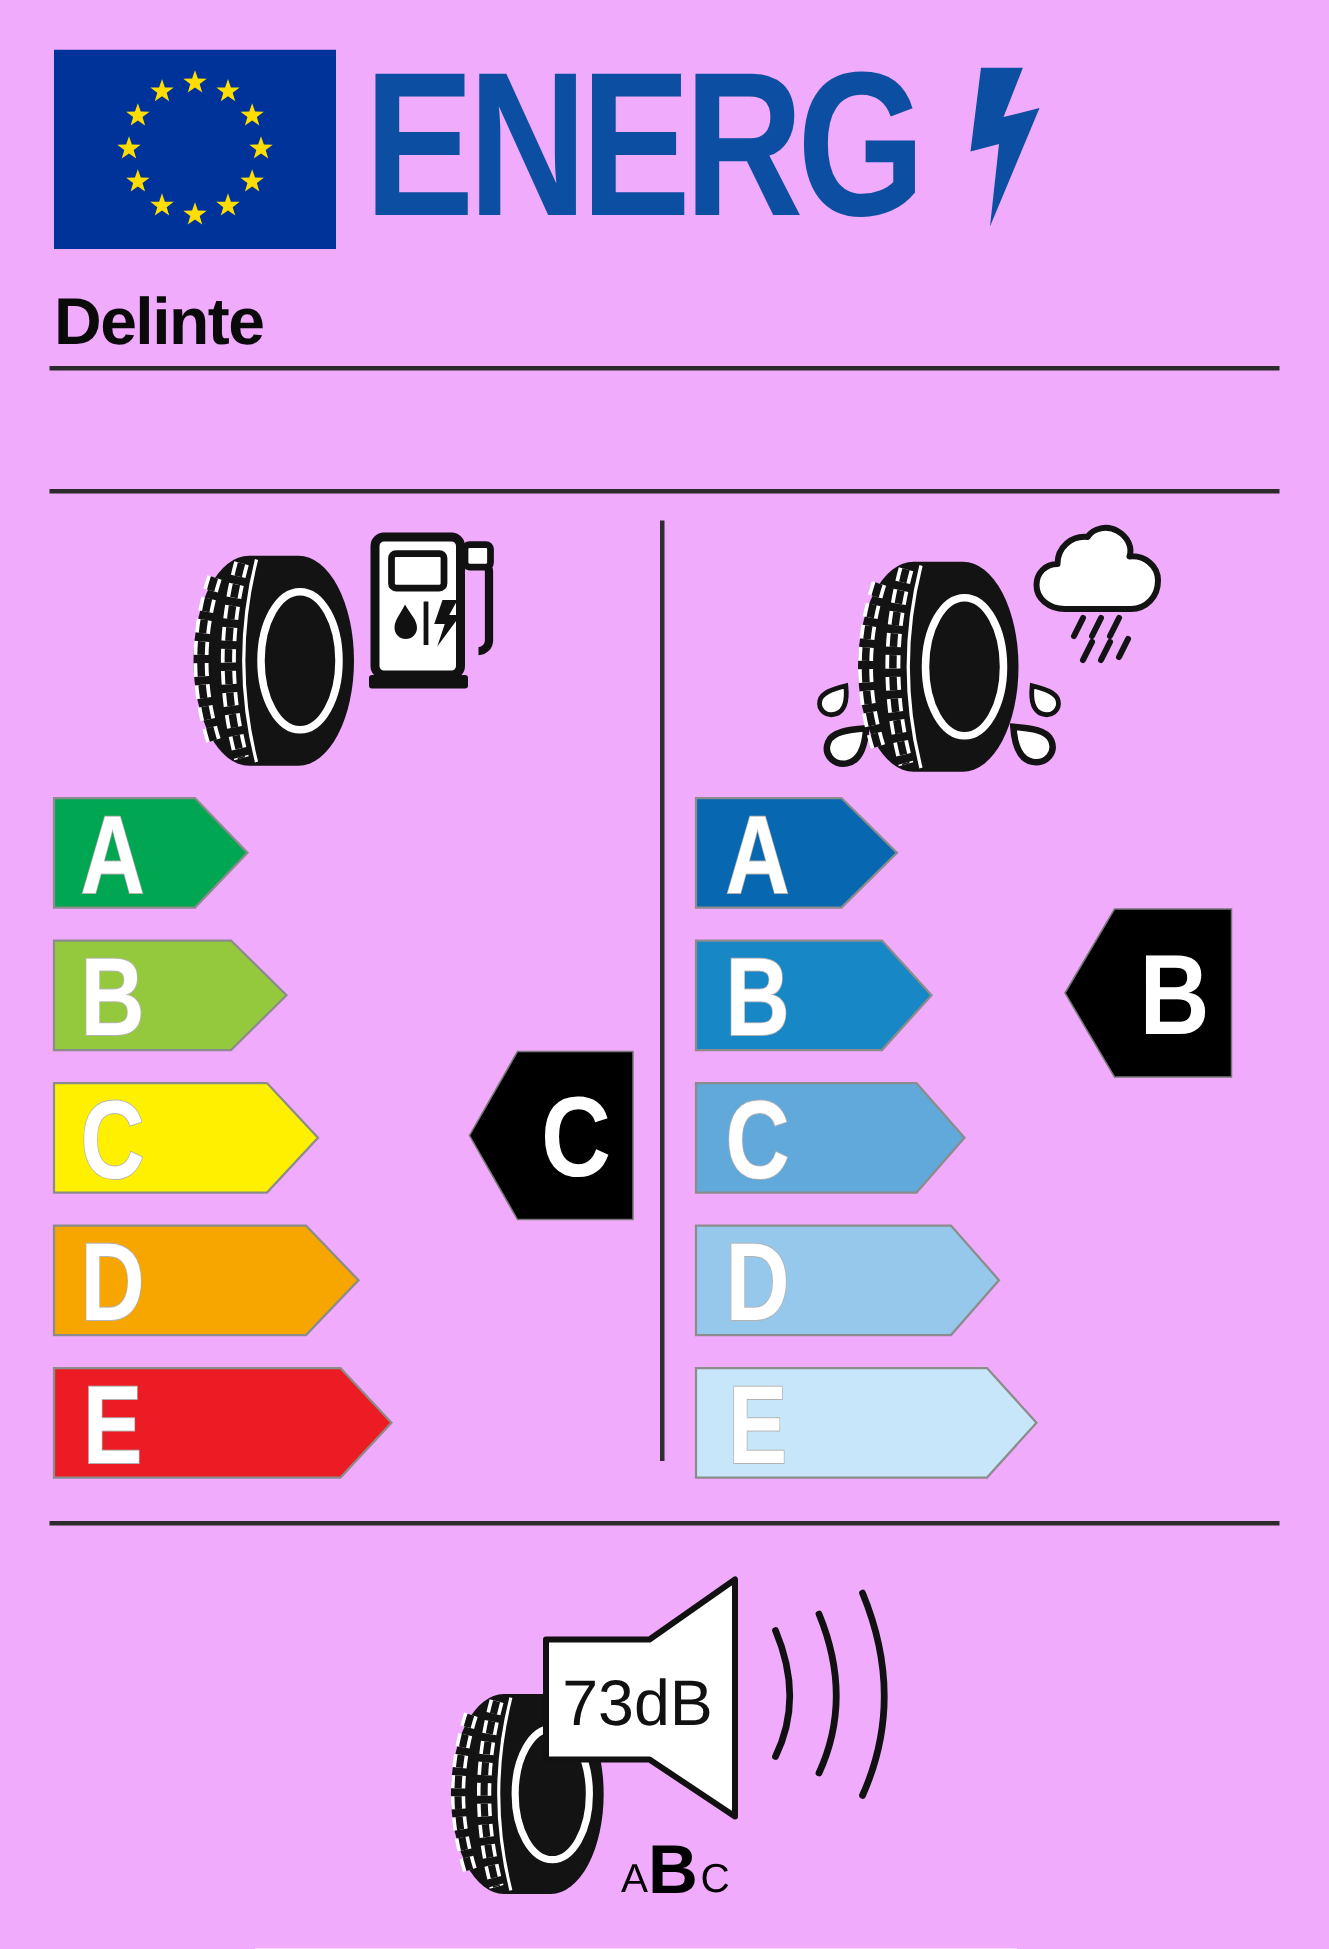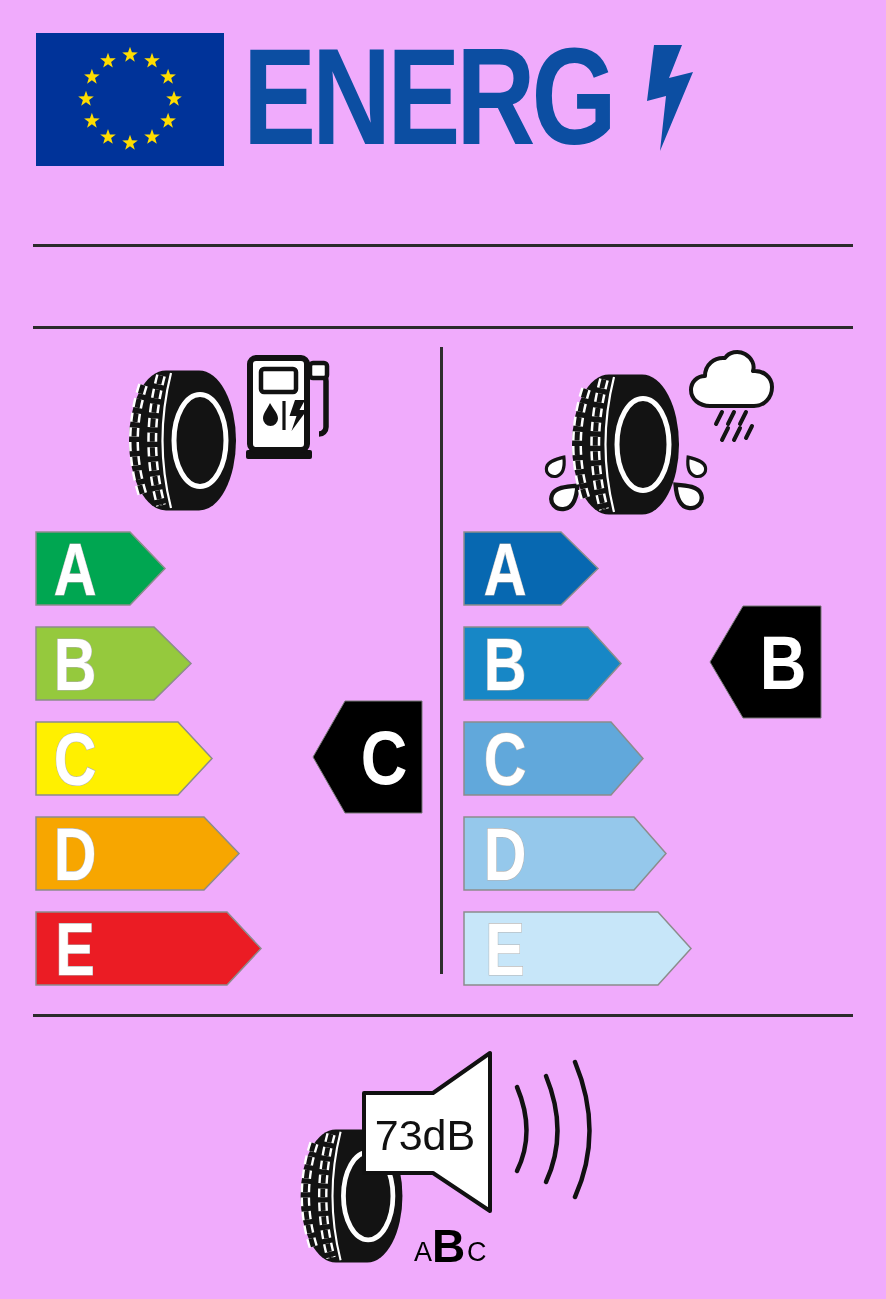--- a/index.html
+++ b/index.html
@@ -82,20 +82,21 @@
     <defs>
       <path id="star" d="M0,-8.2 L1.93,-2.65 7.8,-2.53 3.12,1.01 4.82,6.63 0,3.28 -4.82,6.63 -3.12,1.01 -7.8,-2.53 -1.93,-2.65 Z" transform="translate(0,0)"></path>
     </defs>
   </svg>
 
   <div class="energ">ENERG</div>
   <svg class="abs" style="left:636px;top:45px" width="64" height="106" viewBox="0 0 60 106">
     <polygon points="16,0 44,0 31,33 55,27 22,106 28,51 9,56" fill="#0C4EA2"></polygon>
   </svg>
 
+  <div class="brand">Delinte</div>
   <div class="rule" style="top:244px"></div>
   <div class="rule" style="top:326px"></div>
 
   <svg class="abs" style="left:120px;top:348px" width="240" height="172" viewBox="0 0 240 172">
     <use href="#tire" x="8" y="20" width="110" height="145"></use>
     <use href="#pump" x="126" y="2" width="92" height="110"></use>
   </svg>
 
   <svg class="abs" style="left:540px;top:345px" width="250" height="180" viewBox="0 0 250 180">
     <g stroke="#131313" stroke-width="3.2" fill="#fff">

